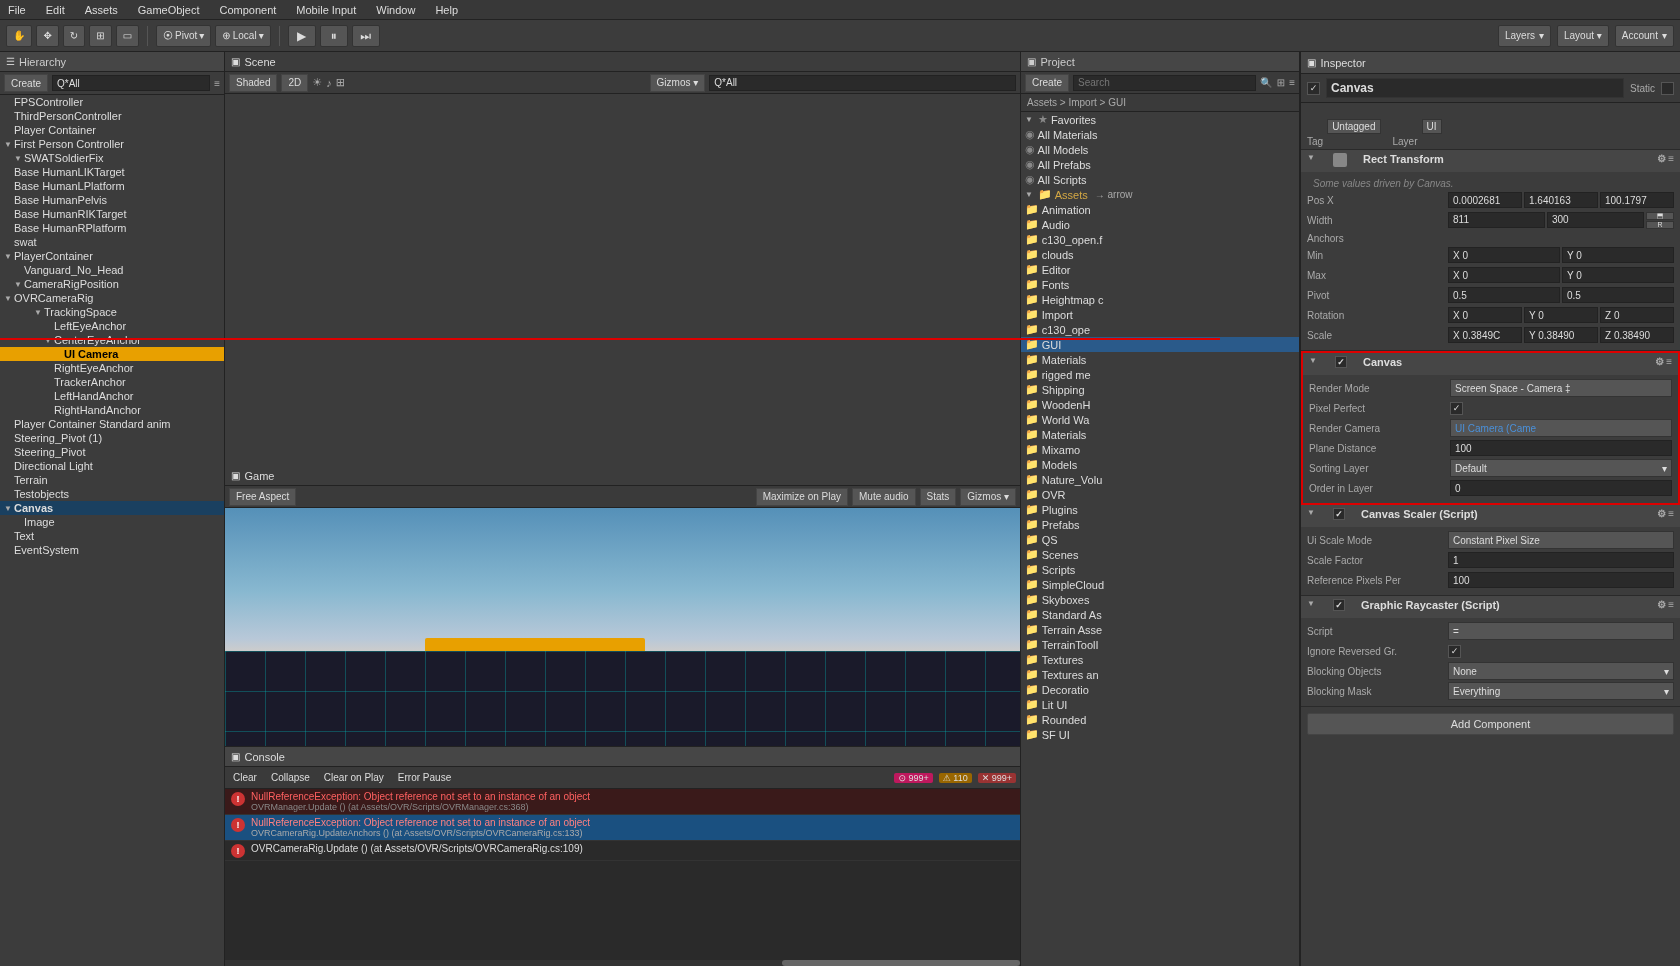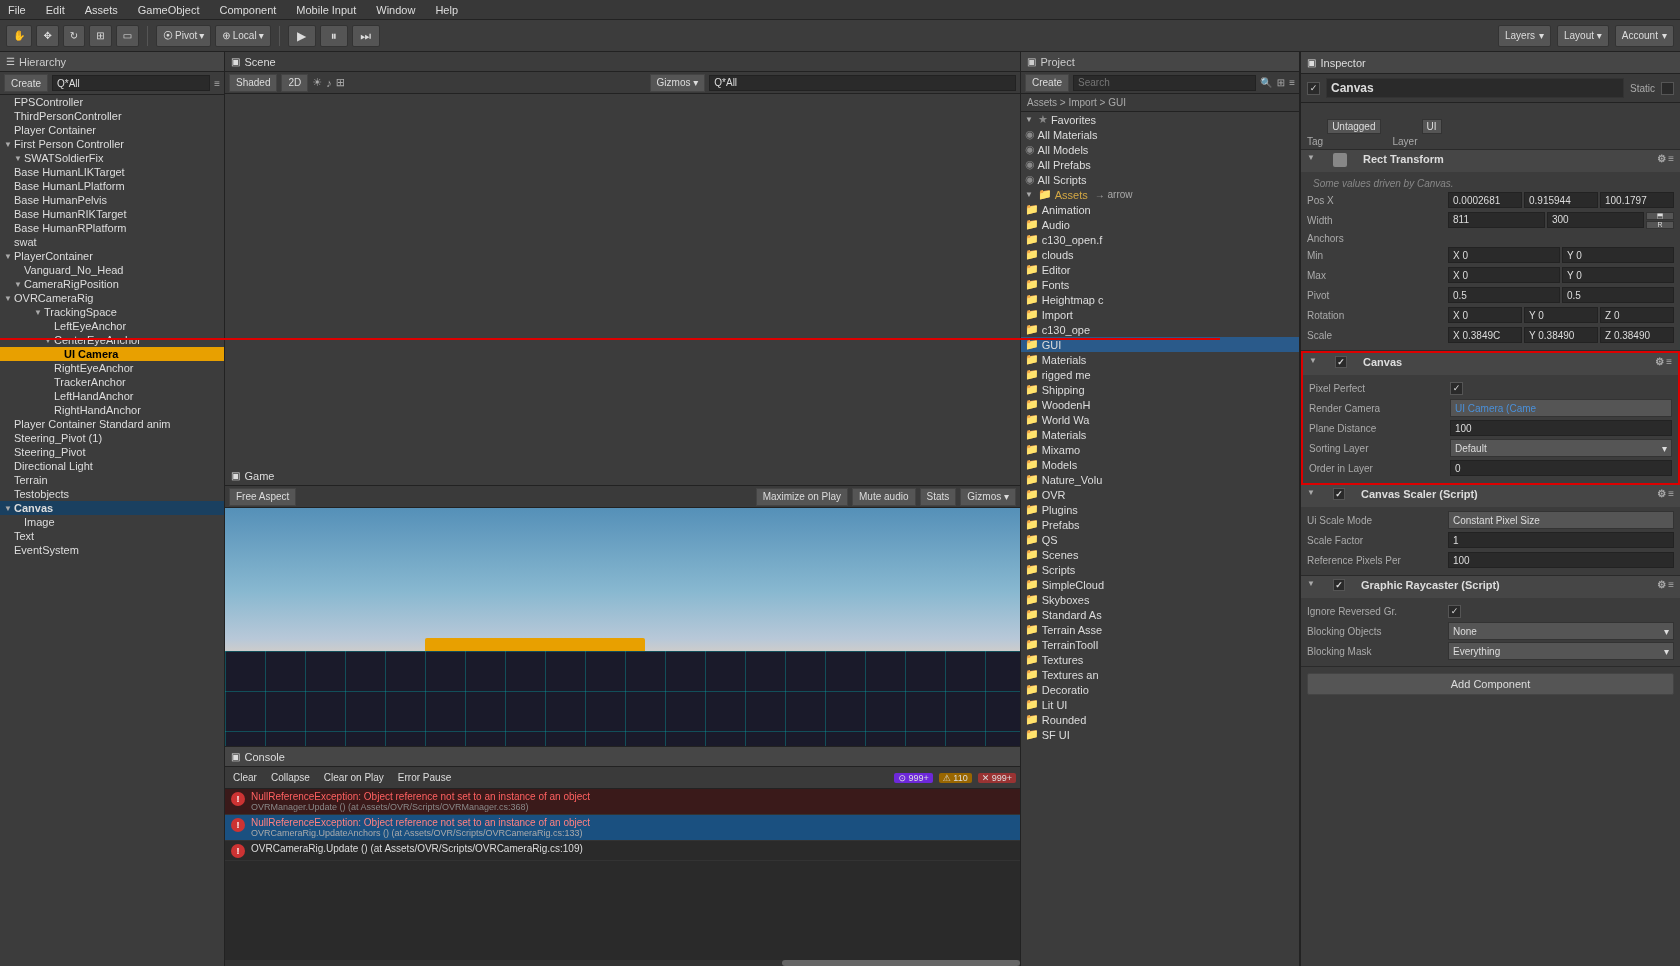--- a/index.html
+++ b/index.html
@@ -238,21 +238,21 @@
       border-bottom: 1px solid #333;
       cursor: pointer;
     }
     .console-row.selected { background: #1a5080; }
     .console-row.error { background: #3a1a1a; color: #ff6060; }
     .console-row.error.selected { background: #2a2a6a; color: #ff8888; }
     .console-icon { width: 14px; height: 14px; flex-shrink: 0; border-radius: 50%; display: flex; align-items: center; justify-content: center; font-size: 9px; font-weight: bold; margin-top: 1px; }
     .console-icon.error { background: #cc3333; color: #fff; }
     .console-text { flex: 1; }
     .badge {
-      background: #6d28d9;
+      background: #be185d;
       border-radius: 2px;
       padding: 0 4px;
       font-size: 9px;
     }
     .badge.error { background: #993333; }
     .badge.warn { background: #996600; }
     .console-scrollbar {
       height: 6px;
       background: #333;
     }
@@ -767,21 +767,21 @@
           <span class="mini-icon">≡</span>
         </div>
       </div>
       <div class="section-content">
         <div class="some-values-note">Some values driven by Canvas.</div>
 
         <div class="prop-row">
           <div class="prop-label">Pos X</div>
           <div class="prop-value-group">
             <div class="prop-value">0.0002681</div>
-            <div class="prop-value">0.915944</div>
+            <div class="prop-value">1.640163</div>
             <div class="prop-value">100.1797</div>
           </div>
         </div>
 
         <div class="prop-row">
           <div class="prop-label">Width</div>
           <div class="prop-value-group">
             <div class="prop-value">811</div>
             <div class="prop-value">300</div>
             <div style="width:28px;display:flex;flex-direction:column;gap:1px;">
@@ -839,20 +839,26 @@
         <span class="arrow open" style="font-size:8px;"></span>
         <div class="checkbox checked" style="width:12px;height:12px;"></div>
         <span>Canvas</span>
         <div class="row-icons">
           <span class="mini-icon">⚙</span>
           <span class="mini-icon">≡</span>
         </div>
       </div>
       <div class="section-content">
         <div class="prop-row">
+          <div class="prop-label">Render Mode</div>
+          <div class="dropdown-select">
+            <span>Screen Space - Camera ‡</span>
+          </div>
+        </div>
+        <div class="prop-row">
           <div class="prop-label">Pixel Perfect</div>
           <div class="checkbox checked"></div>
         </div>
         <div class="prop-row">
           <div class="prop-label">Render Camera</div>
           <div class="dropdown-select" style="color:#4a90d9;">
             <span>UI Camera (Came</span>
           </div>
         </div>
         <div class="prop-row">
@@ -906,20 +912,26 @@
         <span class="arrow open" style="font-size:8px;"></span>
         <div class="checkbox checked" style="width:12px;height:12px;"></div>
         <span>Graphic Raycaster (Script)</span>
         <div class="row-icons">
           <span class="mini-icon">⚙</span>
           <span class="mini-icon">≡</span>
         </div>
       </div>
       <div class="section-content">
         <div class="prop-row">
+          <div class="prop-label">Script</div>
+          <div class="dropdown-select">
+            <span>=</span>
+          </div>
+        </div>
+        <div class="prop-row">
           <div class="prop-label">Ignore Reversed Gr.</div>
           <div class="checkbox checked"></div>
         </div>
         <div class="prop-row">
           <div class="prop-label">Blocking Objects</div>
           <div class="dropdown-select">
             <span>None</span>
             <span>▾</span>
           </div>
         </div>

